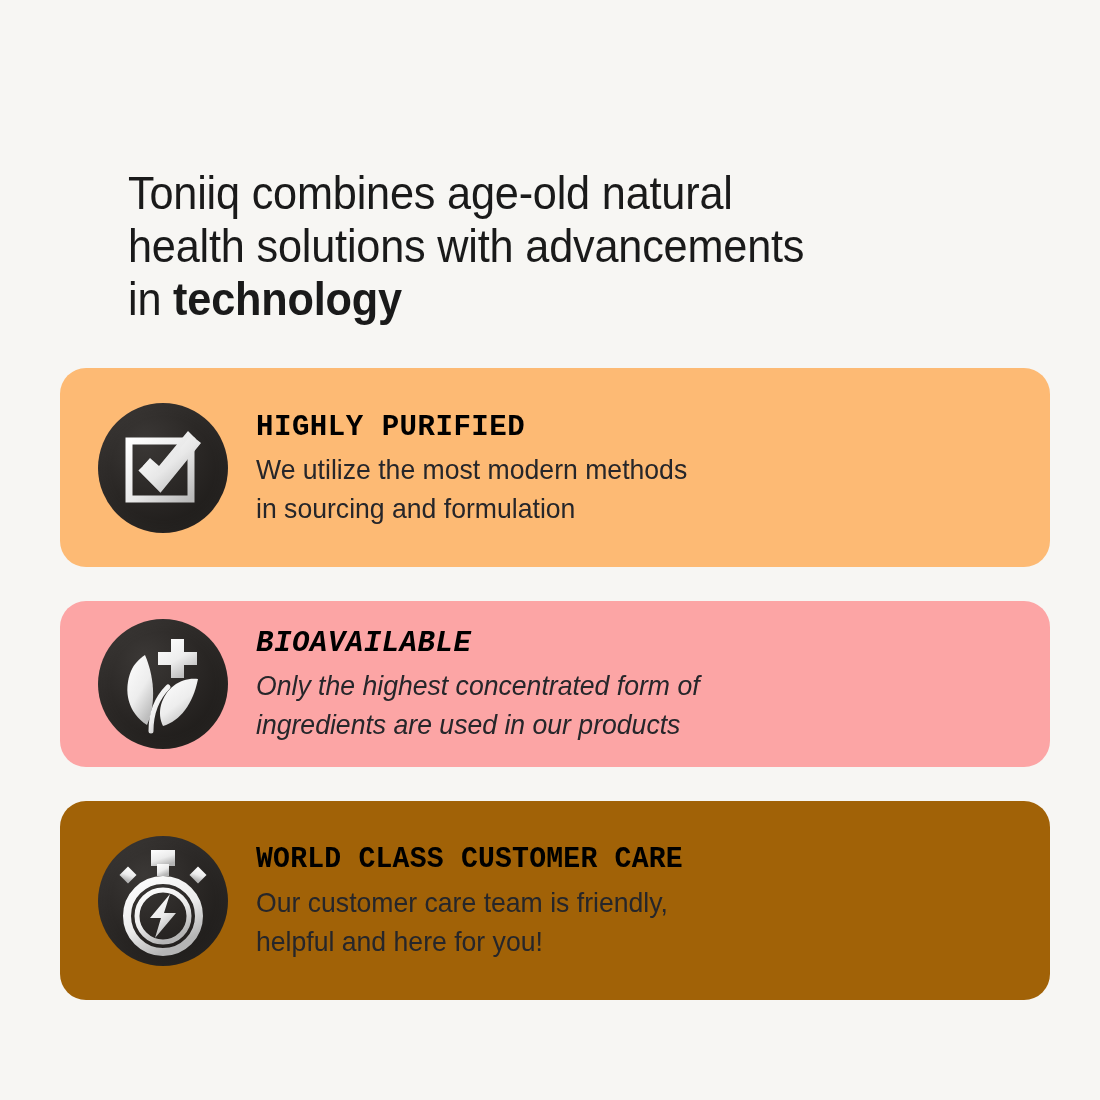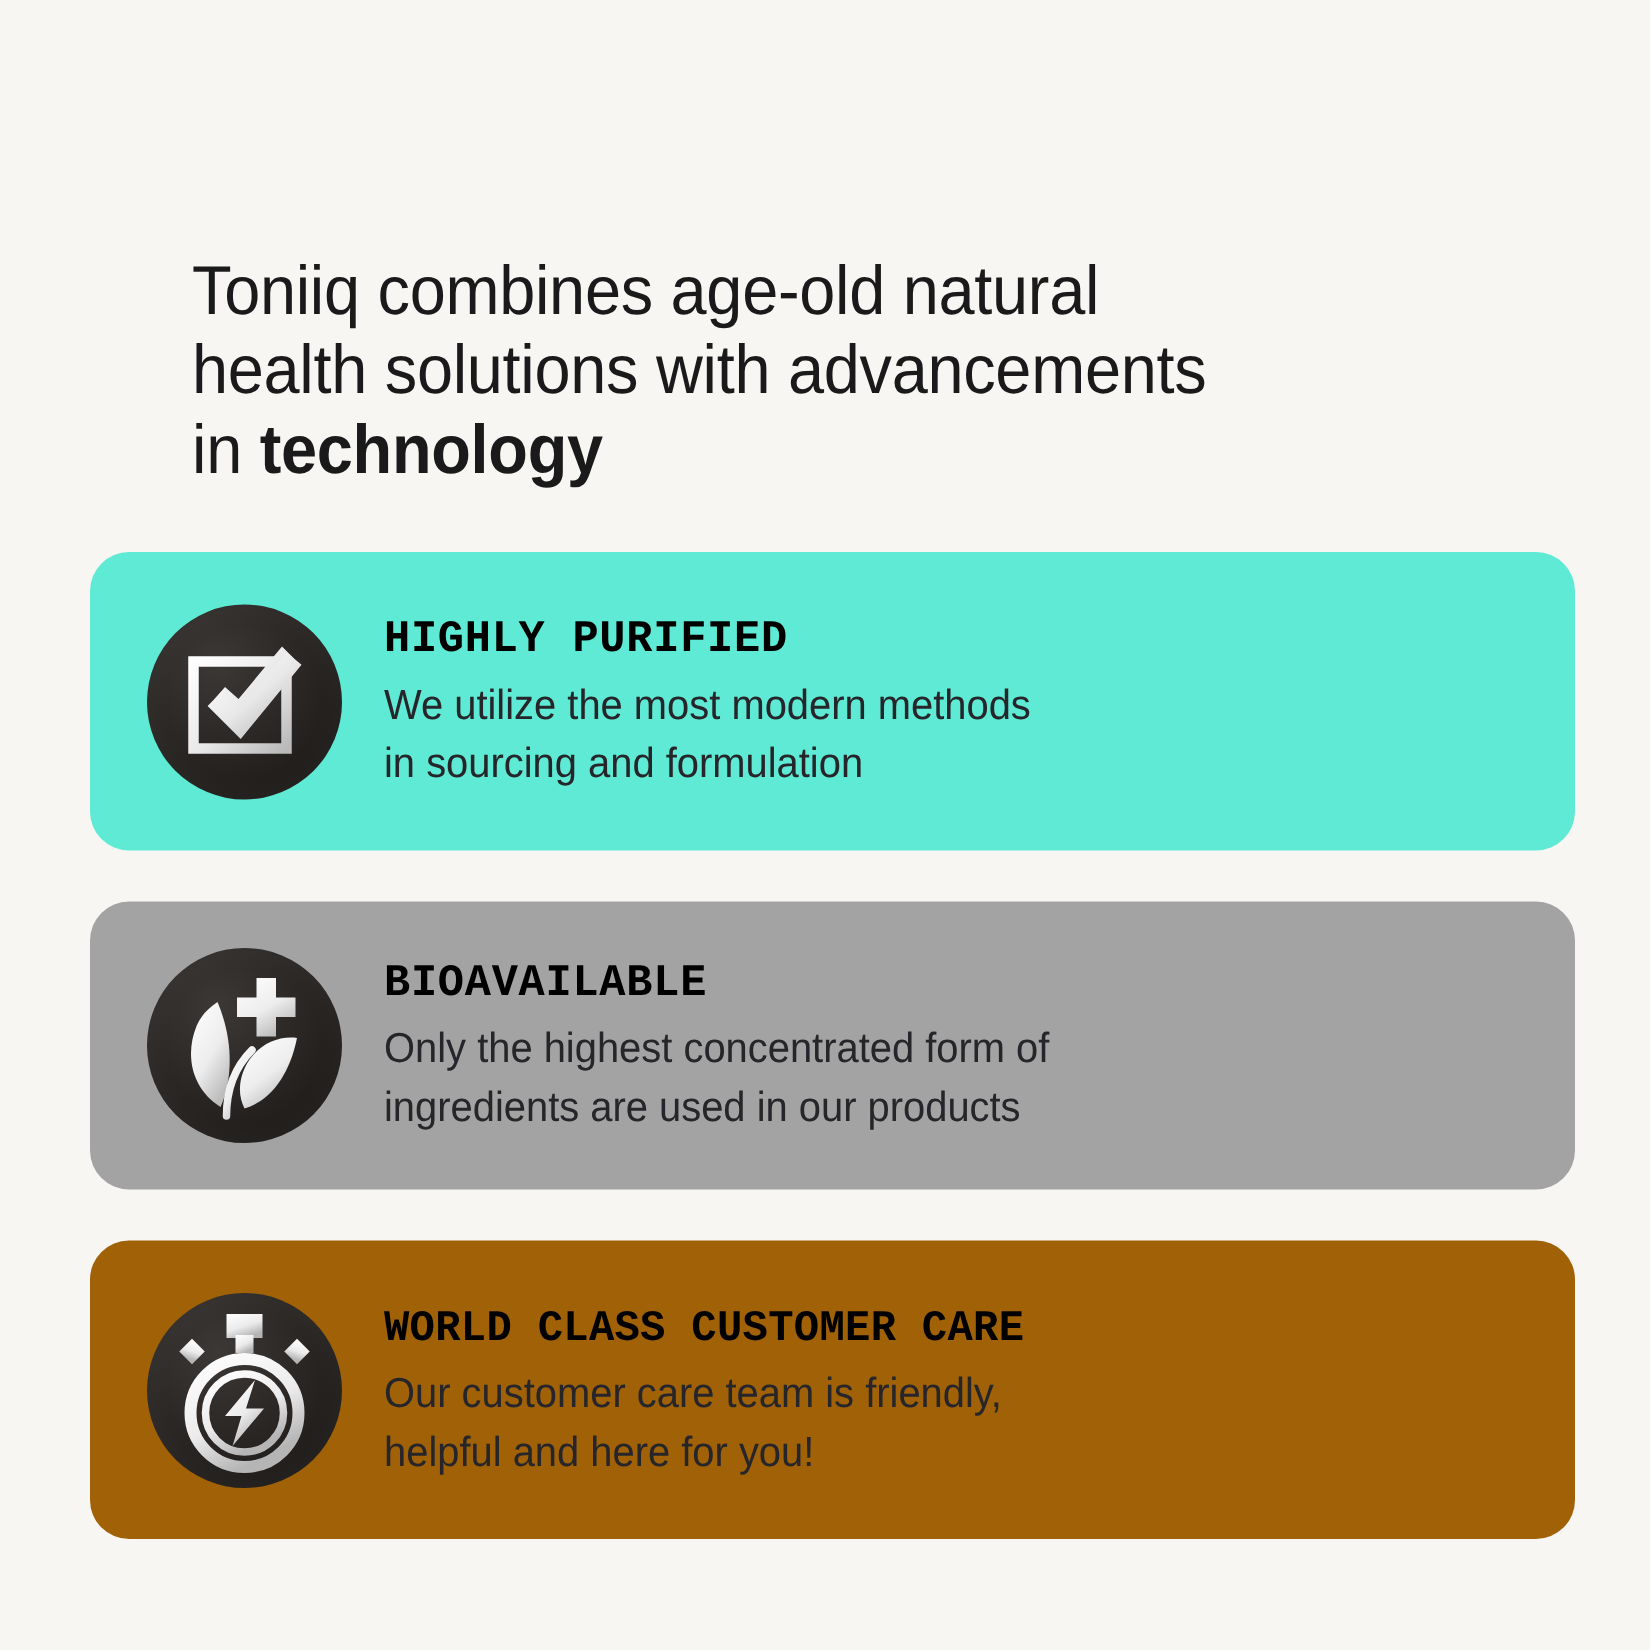--- a/index.html
+++ b/index.html
@@ -53,22 +53,22 @@
   .card {
     position: relative;
     box-sizing: border-box;
     border-radius: 26px;
     margin-bottom: 34px;
     display: flex;
     align-items: center;
     padding: 0 30px 0 38px;
     overflow: hidden;
   }
-  .card.c1 { height: 199px; background: #5eead4; }
-  .card.c2 { height: 192px; background: #a3a3a3; }
+  .card.c1 { height: 199px; background: #fdba74; }
+  .card.c2 { height: 166px; background: #fca5a5; font-style: italic; }
   .card.c3 { height: 199px; background: #a16207; margin-bottom: 0; }
 
   .icon-wrap {
     flex: 0 0 auto;
     width: 130px;
     height: 130px;
     position: relative;
     margin-right: 28px;
   }
   .icon-circle {

